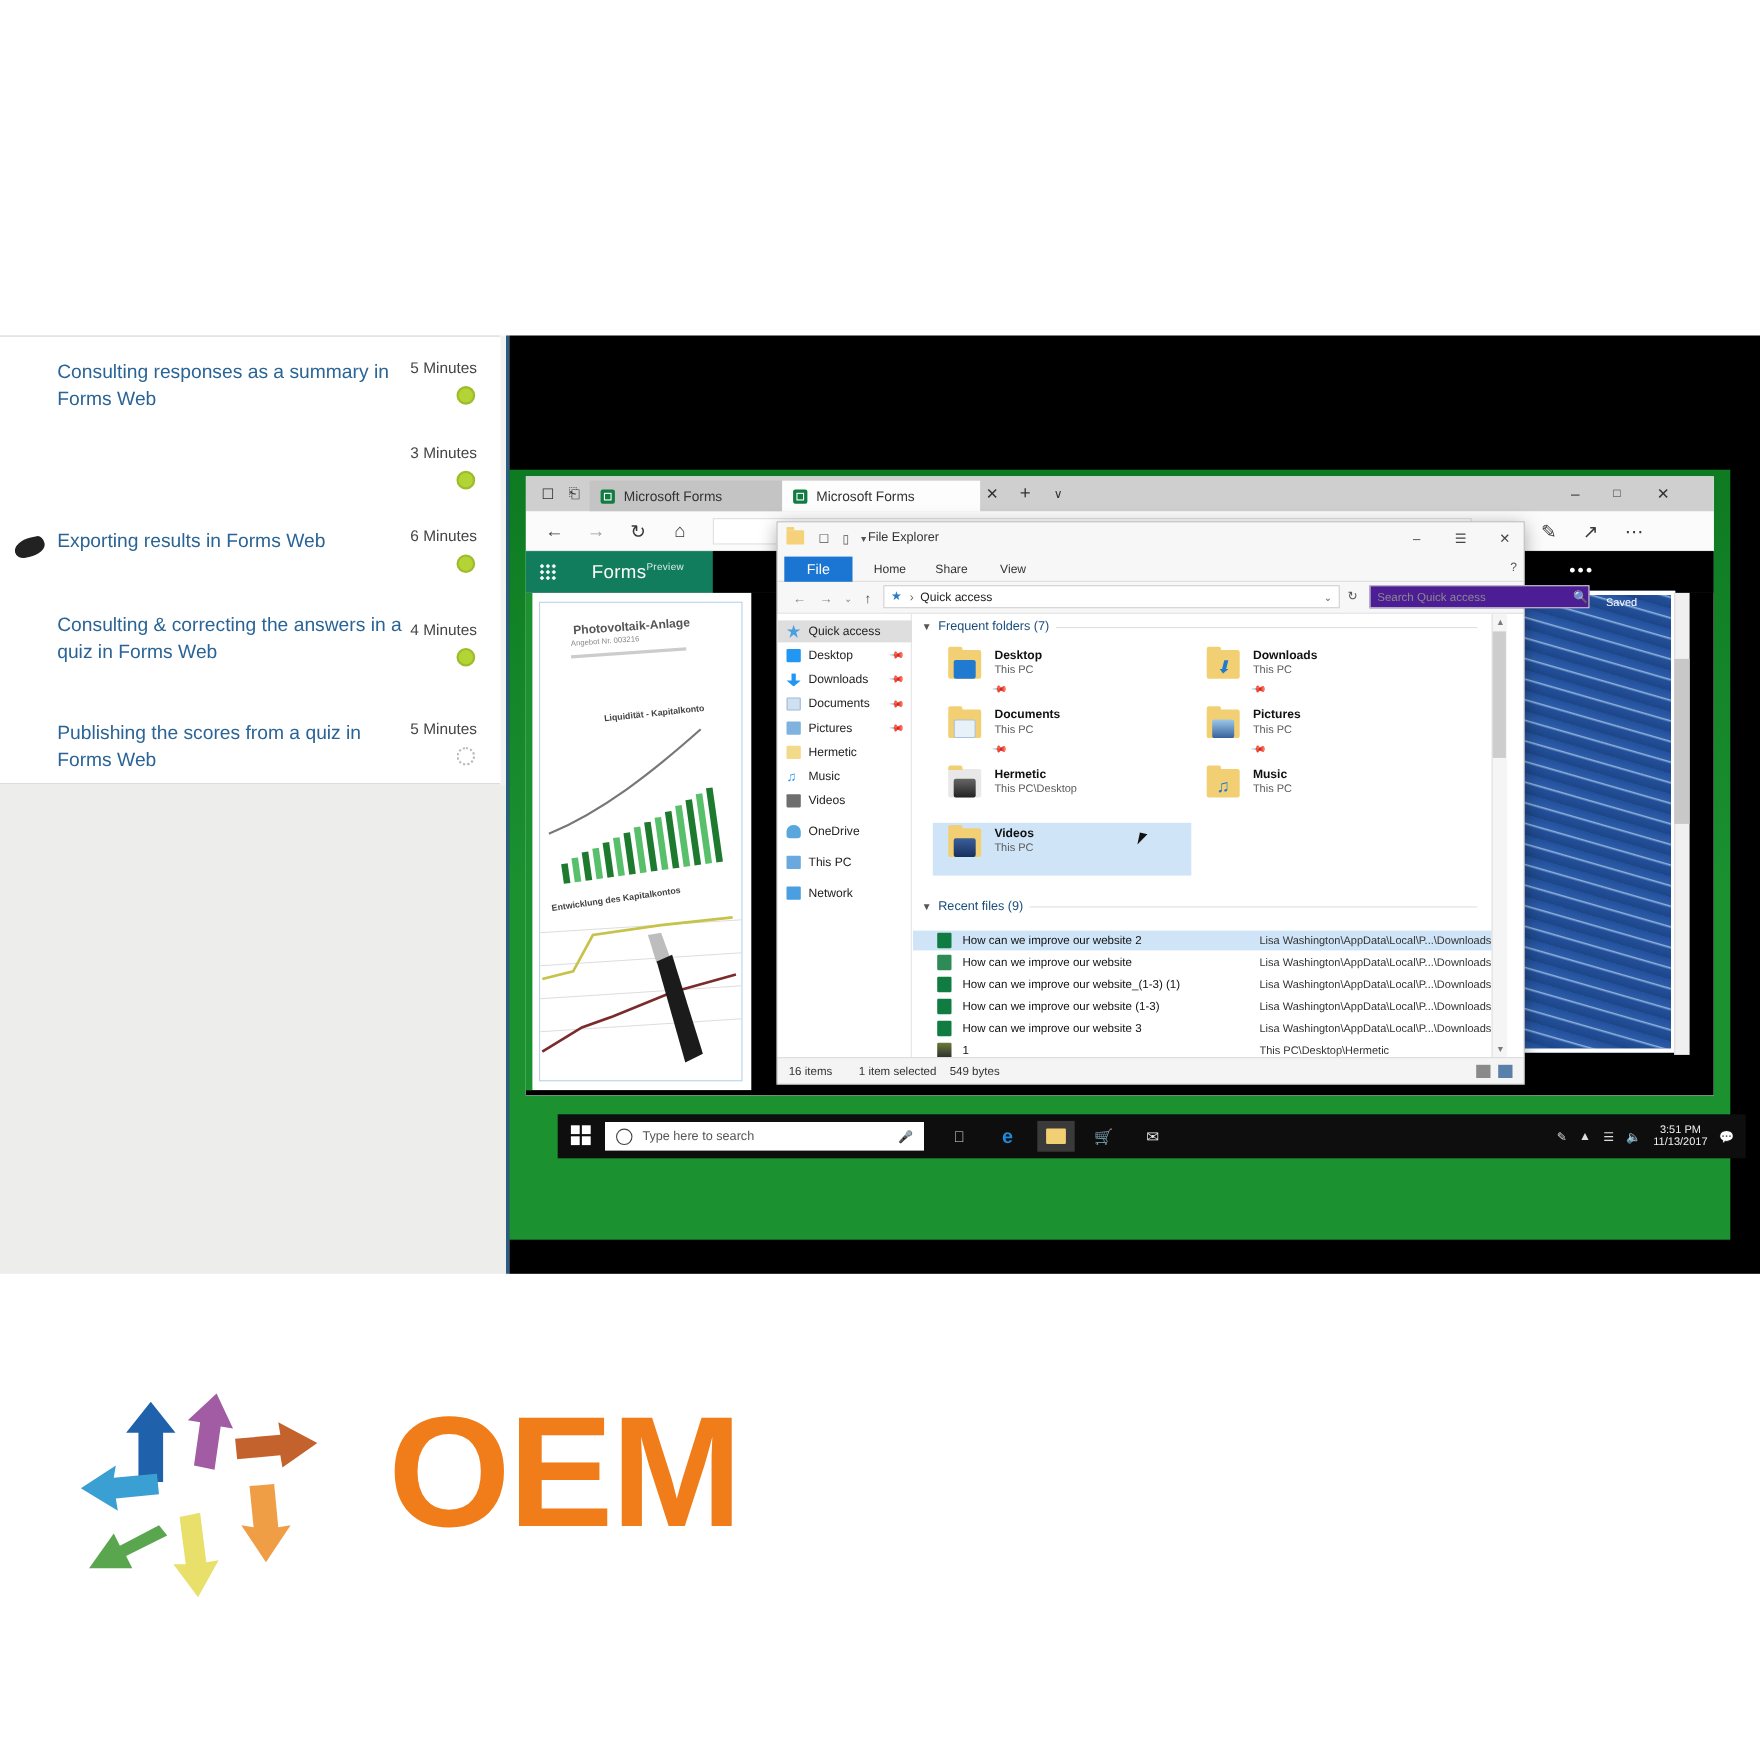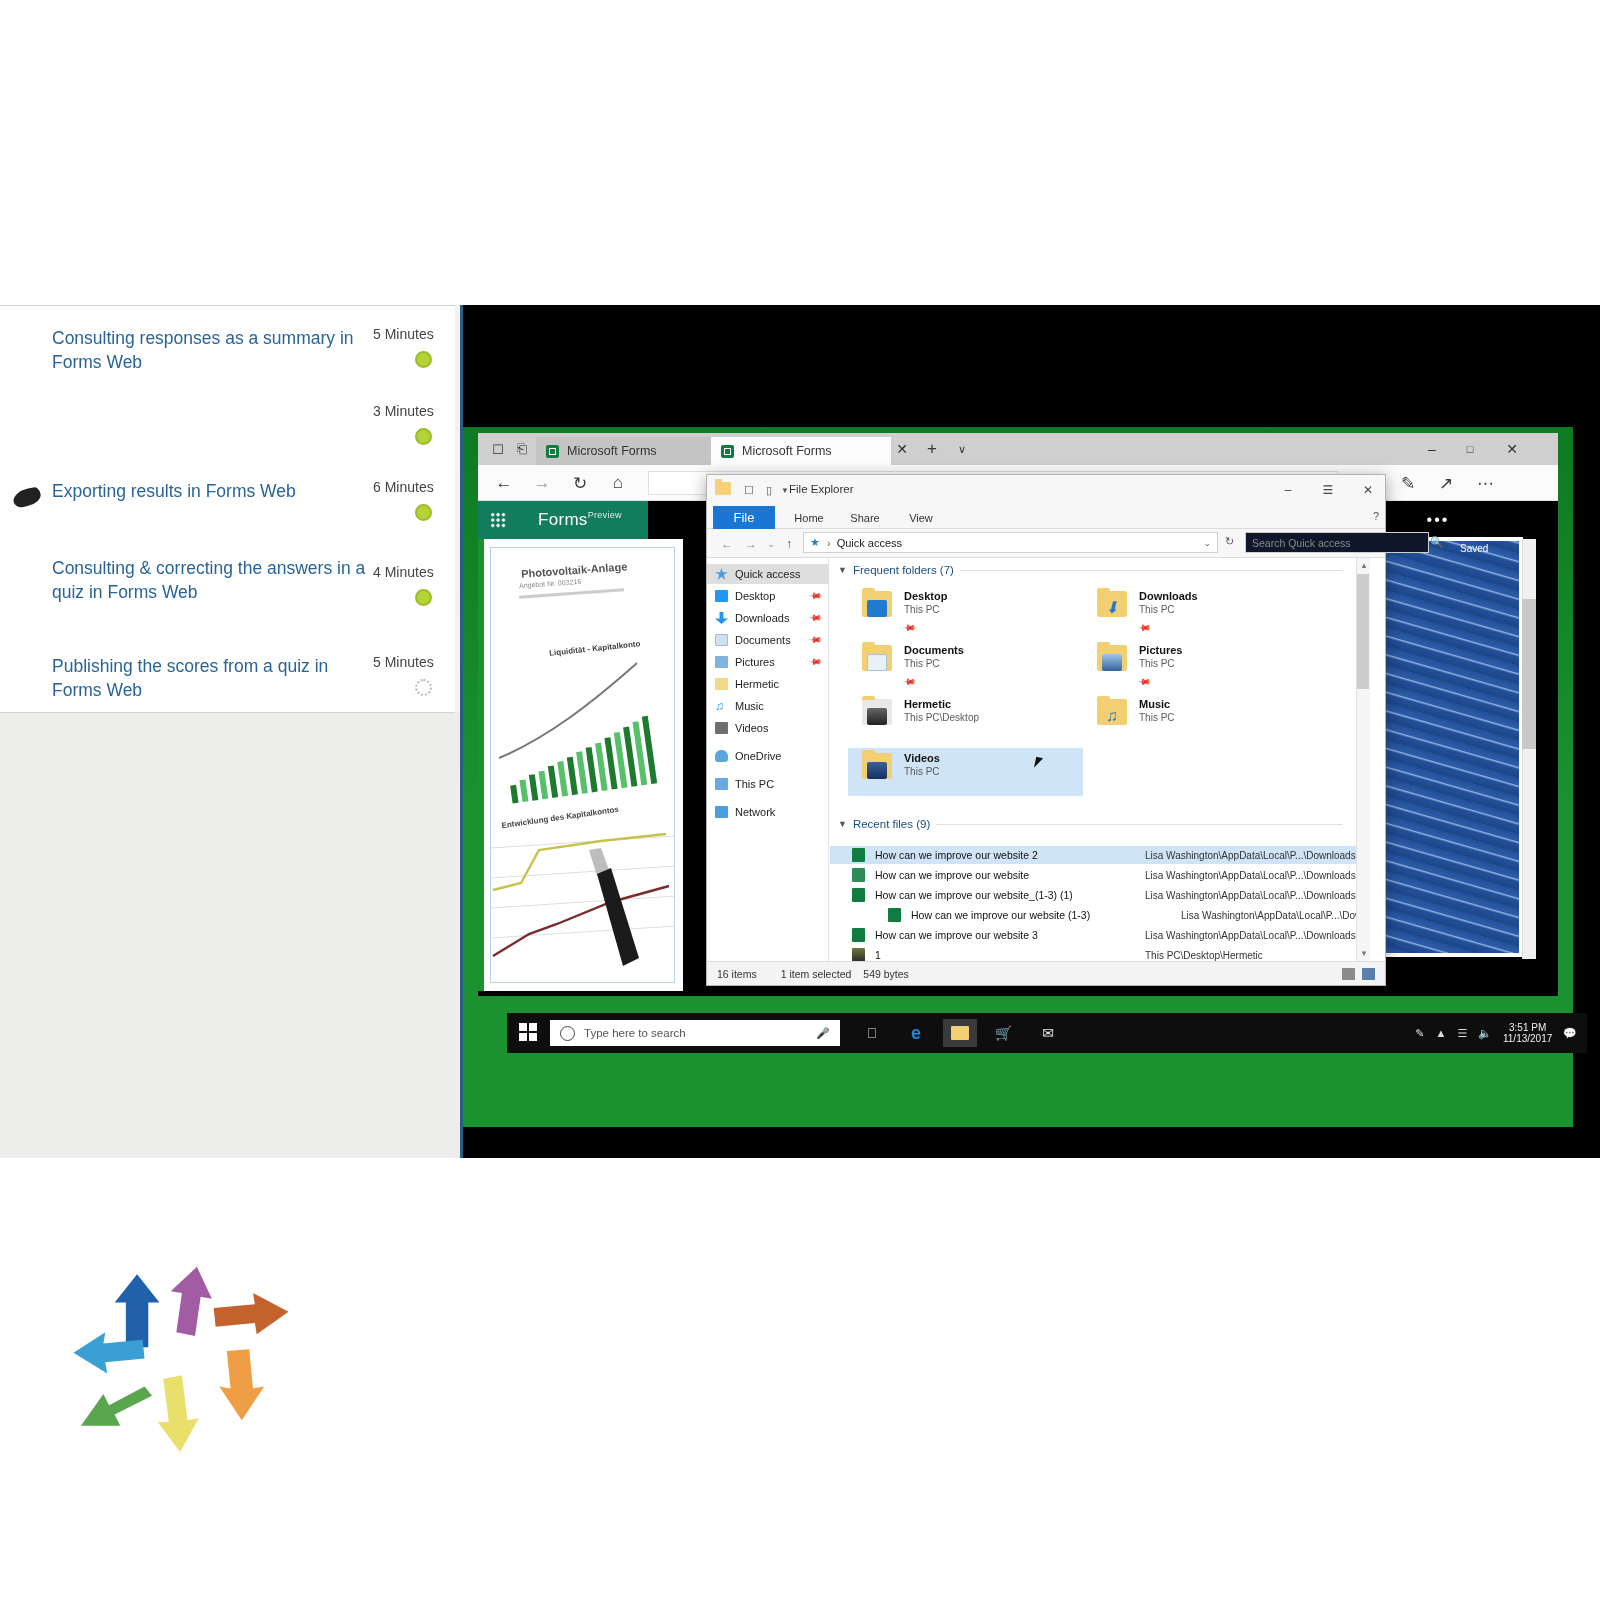--- a/index.html
+++ b/index.html
@@ -115,21 +115,21 @@
   .fx-ribbon{position:absolute;left:0;top:30px;width:678px;height:24px;background:#f7f7f7;border-bottom:1px solid #dcdcdc;box-sizing:border-box;}
   .fx-file-tab{position:absolute;left:6px;top:1px;width:62px;height:23px;background:#1a76d2;color:#fff;font-size:13px;display:flex;align-items:center;justify-content:center;}
   .fx-tab{position:absolute;top:1px;height:23px;display:flex;align-items:center;justify-content:center;font-size:11px;color:#333;}
   .fx-help{position:absolute;right:6px;top:5px;font-size:11px;color:#555;}
 
   .fx-addr{position:absolute;left:0;top:54px;width:678px;height:28px;background:#f7f7f7;}
   .fx-nav-ico{position:absolute;top:7px;width:16px;height:16px;display:flex;align-items:center;justify-content:center;font-size:12px;color:#8a8a8a;}
   .fx-path{position:absolute;left:96px;top:3px;width:415px;height:21px;background:#fff;border:1px solid #cfcfcf;box-sizing:border-box;display:flex;align-items:center;gap:6px;padding:0 6px;font-size:11px;color:#222;}
   .star-ico{width:11px;height:11px;color:#2a7ec8;font-size:11px;line-height:11px;}
   .fx-refresh{position:absolute;left:518px;top:6px;font-size:11px;color:#555;}
-  .fx-search{position:absolute;left:538px;top:3px;width:184px;height:21px;background:#0f172a;border:1px solid #cfcfcf;box-sizing:border-box;font-size:10.5px;color:#8a8a8a;padding:4px 6px;}
+  .fx-search{position:absolute;left:538px;top:3px;width:200px;height:21px;background:#4c1d95;border:1px solid #cfcfcf;box-sizing:border-box;font-size:10.5px;color:#8a8a8a;padding:4px 6px;}
   .fx-search-ico{position:absolute;left:723px;top:7px;font-size:11px;color:#666;}
 
   .fx-content{position:absolute;left:0;top:82px;width:678px;height:404px;background:#fff;border-top:1px solid #dcdcdc;box-sizing:border-box;}
   .fx-navpane{position:absolute;left:0;top:0;width:122px;height:403px;background:#fff;border-right:1px solid #e5e5e5;box-sizing:border-box;}
   .np-item{position:absolute;left:8px;height:20px;display:flex;align-items:center;gap:7px;font-size:11px;color:#222;width:110px;}
   .np-item.sel{background:#dedede;left:0;padding-left:8px;width:122px;box-sizing:border-box;}
   .np-ico{width:13px;height:12px;flex:none;border-radius:1px;}
   .pin{position:absolute;right:4px;font-size:9px;color:#9a9a9a;transform:rotate(45deg);}
 
   .fx-main{position:absolute;left:123px;top:0;width:540px;height:403px;background:#fff;overflow:hidden;}
@@ -517,21 +517,21 @@
           <div class="file-row" style="top:308px;">
             <span class="file-ico" style="background:#2e8b57;"></span>
             <span class="file-name">How can we improve our website</span>
             <span class="file-path">Lisa Washington\AppData\Local\P...\Downloads</span>
           </div>
           <div class="file-row" style="top:328px;">
             <span class="file-ico" style="background:#107c41;"></span>
             <span class="file-name">How can we improve our website_(1-3) (1)</span>
             <span class="file-path">Lisa Washington\AppData\Local\P...\Downloads</span>
           </div>
-          <div class="file-row" style="top:348px;padding-left:36px;">
+          <div class="file-row" style="top:348px;">
             <span class="file-ico" style="background:#107c41;"></span>
             <span class="file-name">How can we improve our website (1-3)</span>
             <span class="file-path">Lisa Washington\AppData\Local\P...\Downloads</span>
           </div>
           <div class="file-row" style="top:368px;">
             <span class="file-ico" style="background:#107c41;"></span>
             <span class="file-name">How can we improve our website 3</span>
             <span class="file-path">Lisa Washington\AppData\Local\P...\Downloads</span>
           </div>
           <div class="file-row" style="top:388px;">
@@ -596,13 +596,14 @@
     <g stroke="none">
       <polygon points="58,88 58,40 46,40 70,10 94,40 82,40 82,88" fill="#1f62ab"></polygon>
       <polygon points="112,72 118,30 106,28 134,2 150,36 138,34 132,76" fill="#a15ca3"></polygon>
       <polygon points="152,46 196,42 194,30 232,50 198,74 196,62 154,66" fill="#c4622e"></polygon>
       <polygon points="190,90 194,132 206,130 182,166 158,130 170,132 166,92" fill="#ef9e46"></polygon>
       <polygon points="118,118 124,166 136,164 116,200 92,168 104,168 98,122" fill="#e8e06a"></polygon>
       <polygon points="86,140 46,160 52,172 10,172 34,138 40,150 78,130" fill="#5aa64e"></polygon>
       <polygon points="78,100 36,104 38,116 2,94 36,72 34,84 76,80" fill="#3aa0d4"></polygon>
     </g>
   </svg>
+  <div class="logo-text">OEM</div>
 </div>
 
 </body></html>

